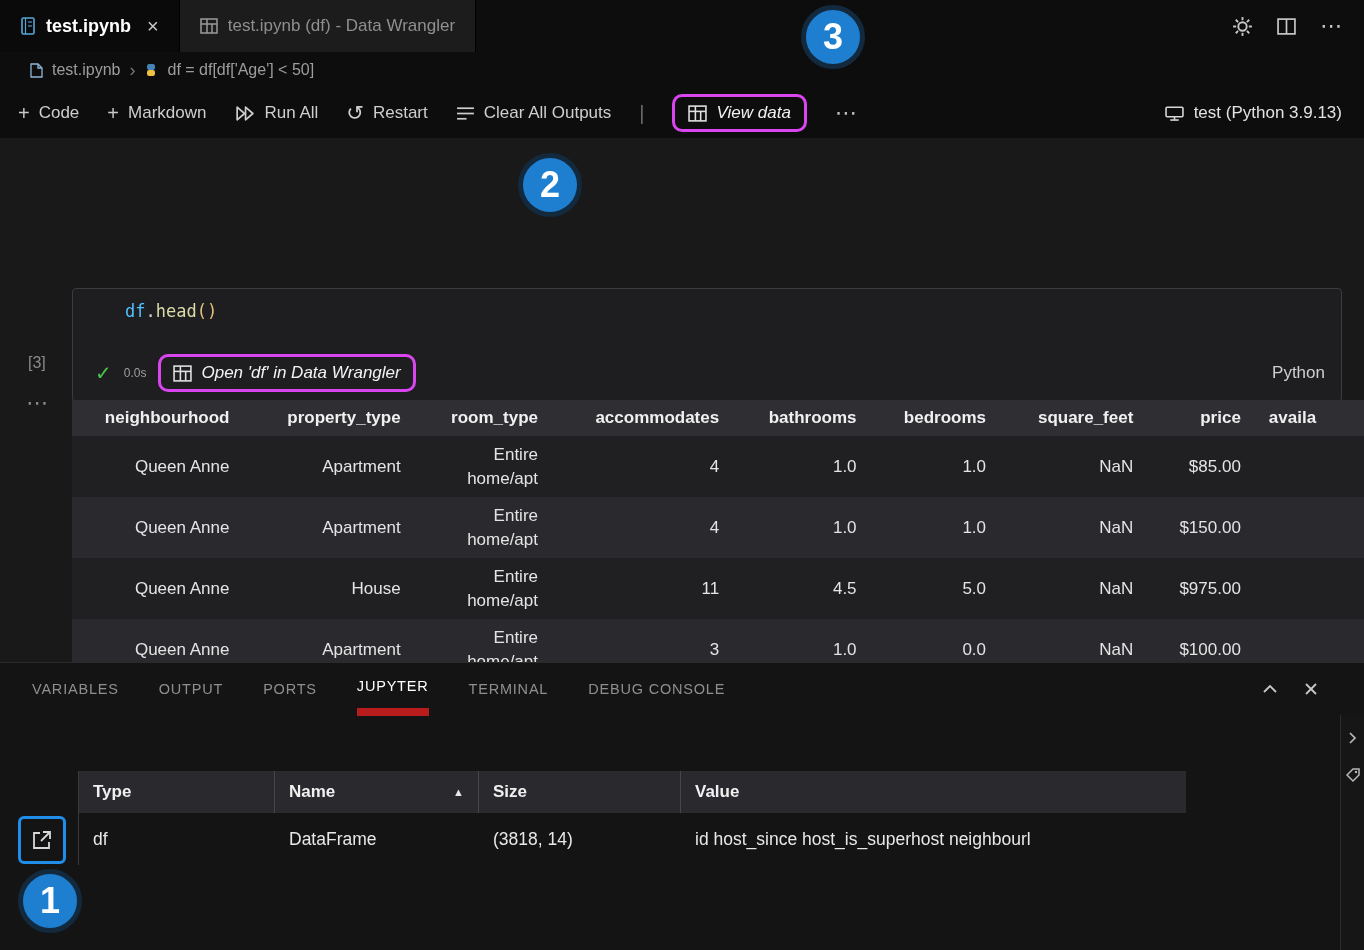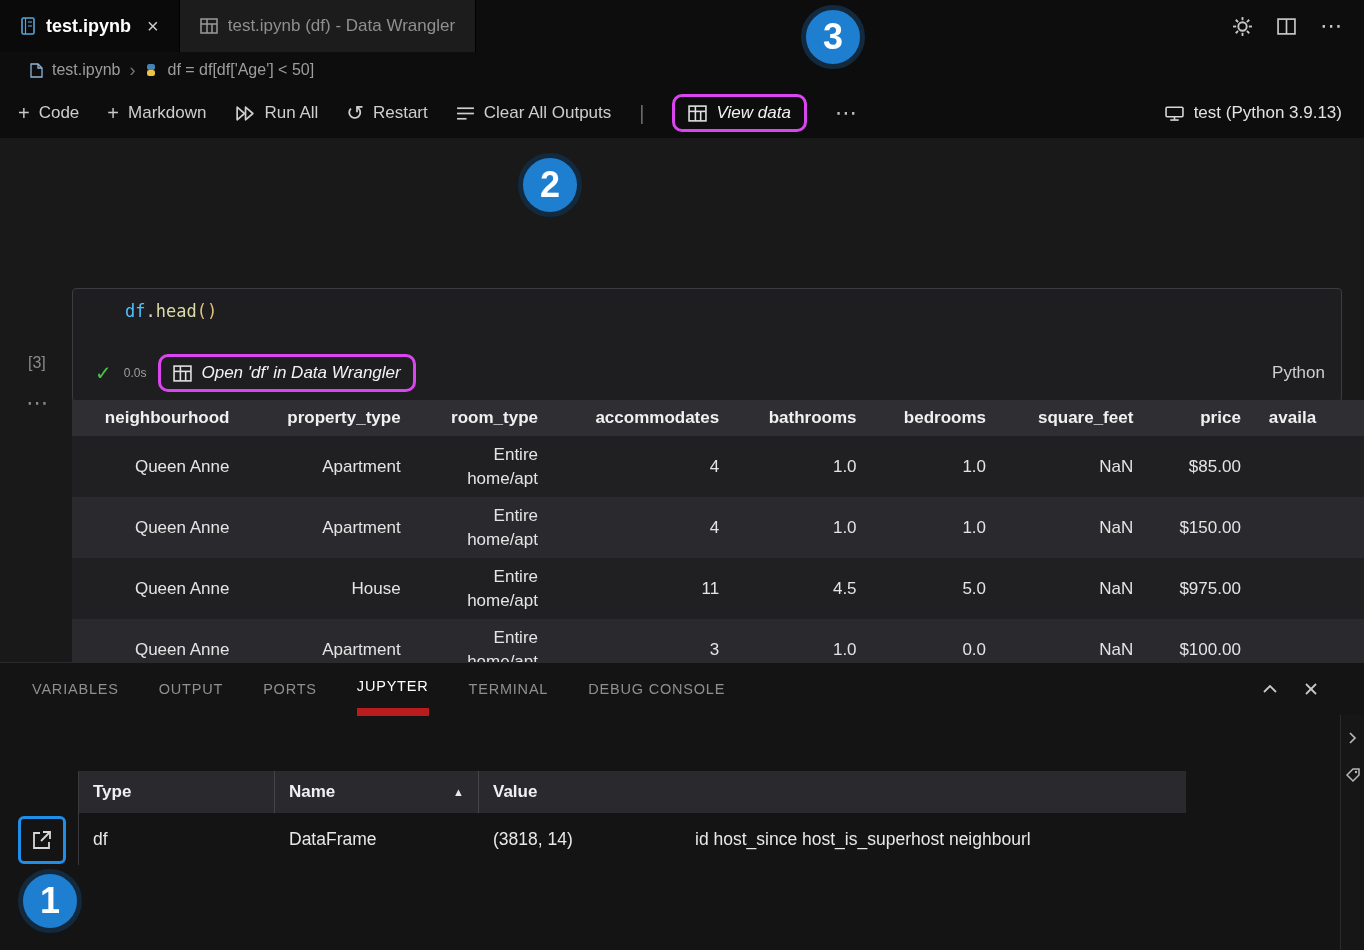--- a/index.html
+++ b/index.html
@@ -349,20 +349,23 @@
     <div class="vars-table">
       <div class="vt-header">
         <div class="vt-hcell">
             <span>Type</span>
           </div>
         <div class="vt-hcell">
           <span>Name</span>
           <span class="sort">▲</span>
         </div>
         <div class="vt-hcell">
+            <span>Size</span>
+          </div>
+        <div class="vt-hcell">
             <span>Value</span>
           </div>
       </div>
       <div class="vt-row">
         <div class="vt-cell">df</div>
         <div class="vt-cell">DataFrame</div>
         <div class="vt-cell">(3818, 14)</div>
         <div class="vt-cell">id  host_since host_is_superhost neighbourl</div>
       </div>
     </div>

